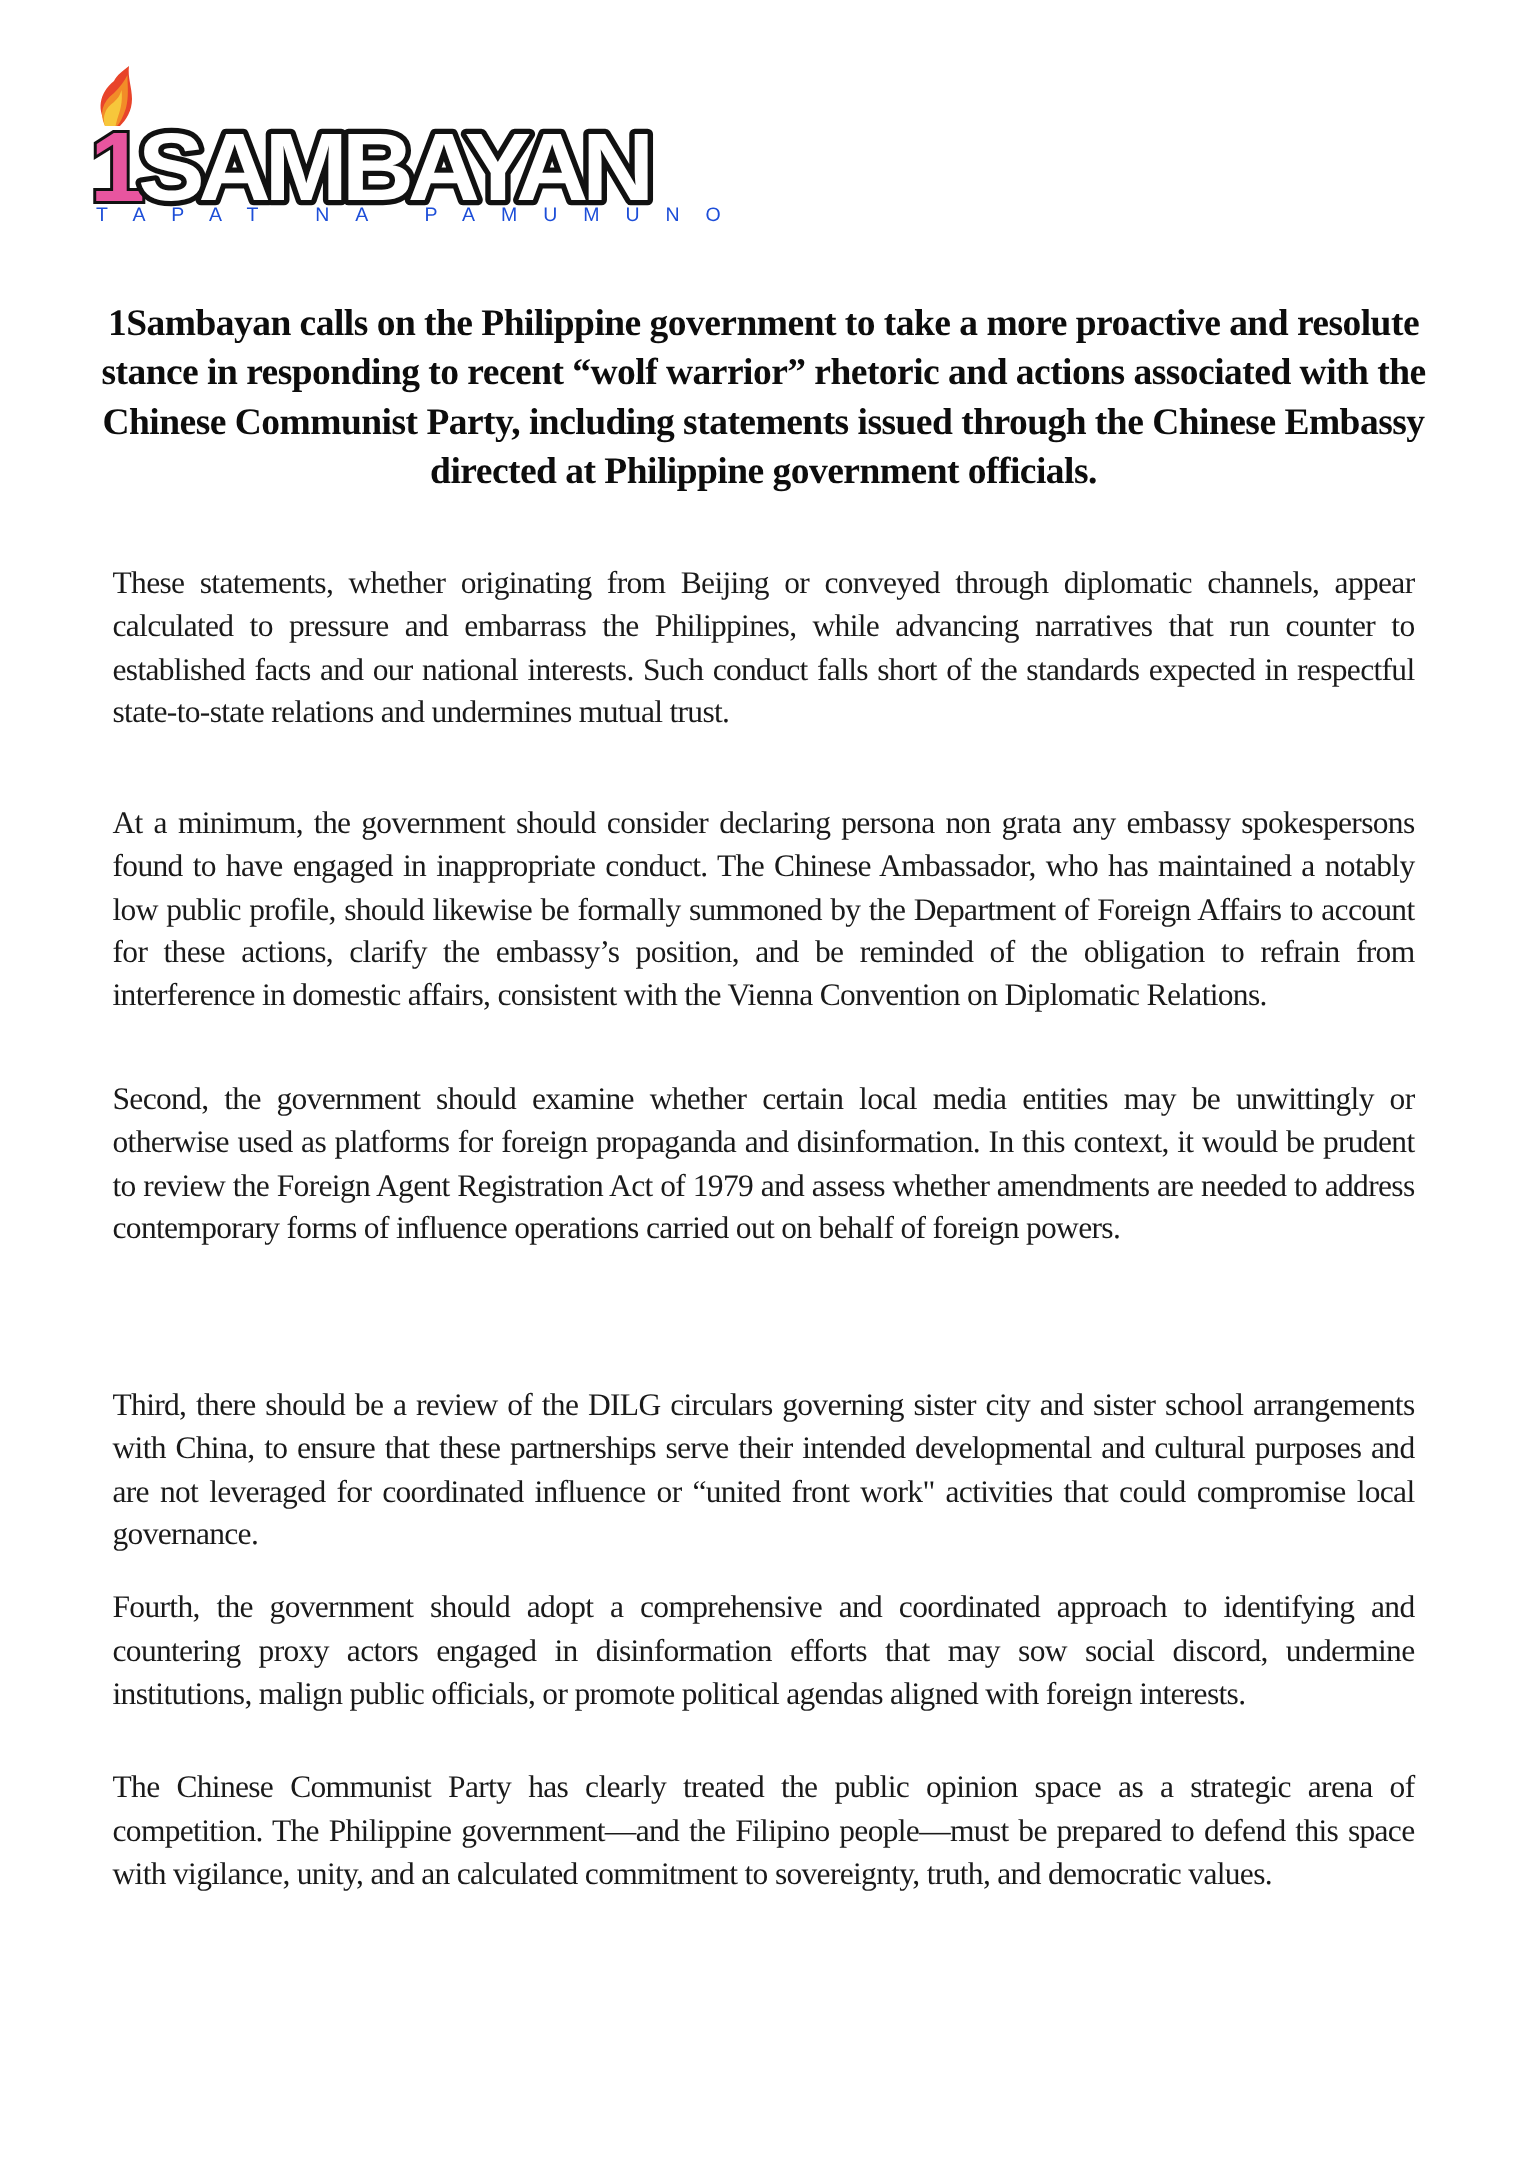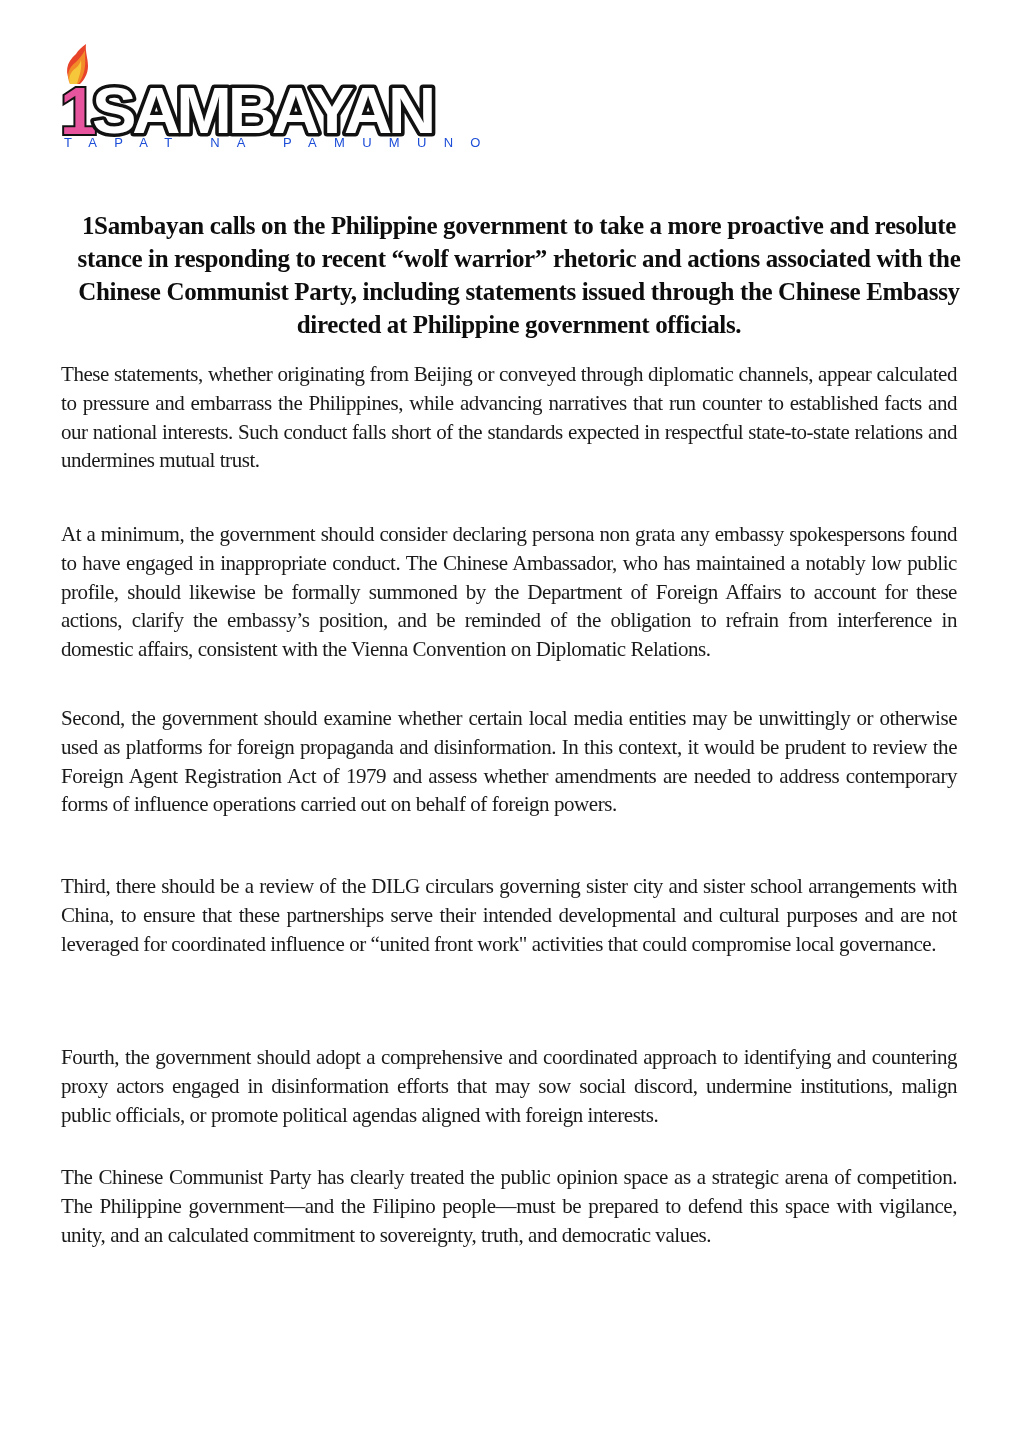--- a/index.html
+++ b/index.html
@@ -31,47 +31,47 @@
       font-size: 13px;
       letter-spacing: 17.3px;
       color: #1d4ed8;
       white-space: nowrap;
     }
     .headline {
       position: absolute;
       left: 60px;
       top: 199px;
       width: 898px;
-      margin: 10px;
+      margin: 0;
       font-family: "Liberation Serif", serif;
       font-weight: bold;
       font-size: 25px;
       line-height: 33px;
       text-align: center;
       letter-spacing: -0.35px;
       color: #0d0d0d;
     }
     .body-text {
       position: absolute;
       left: 61px;
       width: 896px;
     }
     .body-text p {
-      margin: 0;
+      margin: 14px;
       font-family: "Liberation Serif", serif;
       font-size: 21px;
       line-height: 28.8px;
       text-align: justify;
       letter-spacing: -0.45px;
       color: #1a1a1a;
     }
     #p0 { top: 360px; }
     #p1 { top: 520px; }
     #p2 { top: 704px; }
-    #p3 { top: 872px; }
+    #p3 { top: 908px; }
     #p4 { top: 1043px; }
     #p5 { top: 1163px; }
   </style>
 </head>
 <body>
 
 <div class="logo">
   <svg width="380" height="95" viewBox="0 0 380 95">
 
     <g>

